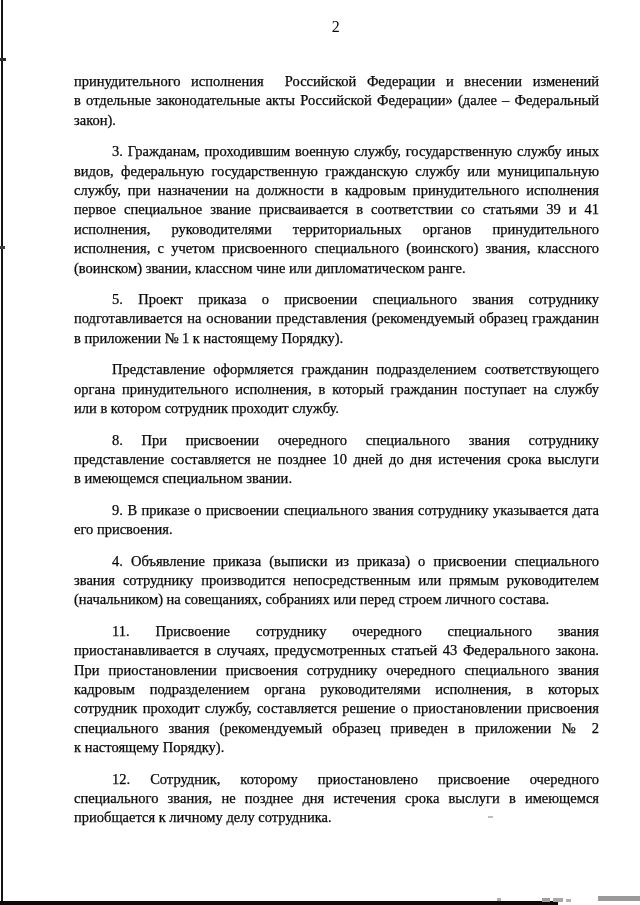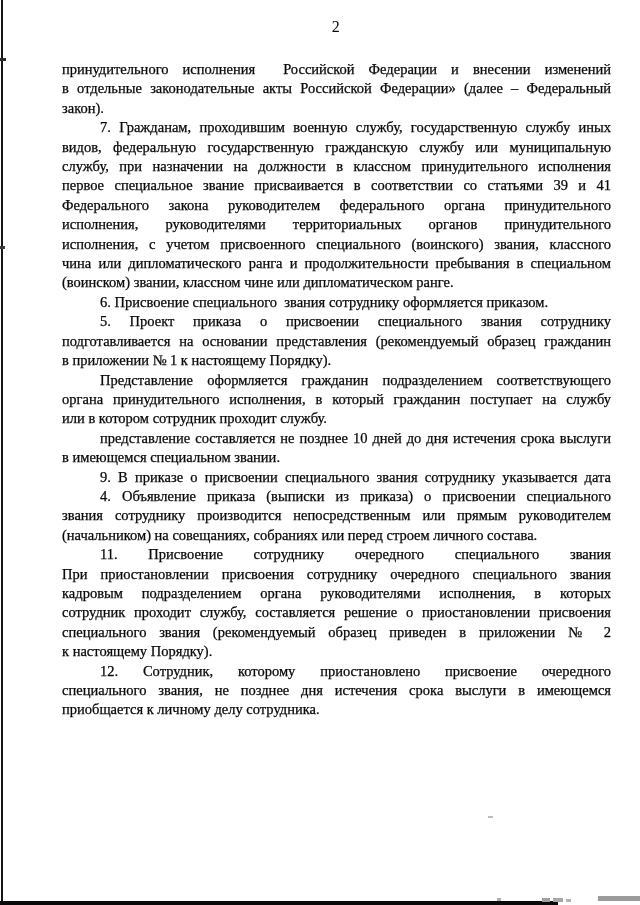--- a/index.html
+++ b/index.html
@@ -18,21 +18,21 @@
     font-size: 16px;
     letter-spacing: 0.5px;
   }
   .doc-body {
     position: absolute;
     left: 62px; top: 60px; width: 549px;
     font-size: 14.5px;
     line-height: 19.4px;
     -webkit-text-stroke: 0.25px #000;
   }
-  .para { margin: 0; }
+  .para { margin: 12px; }
   .para.indent .line:first-child { text-indent: 38px; }
   .line {
     text-align: justify;
     text-align-last: justify;
   }
   .line.para-end { text-align-last: left; font-family: Liberation Serif, serif; }
 
   
   .scan-left-line {
     position: absolute; left: 1px; top: 0; width: 2px; height: 905px;
@@ -56,57 +56,55 @@
 
 <div class="page-number">2</div>
 
 <div class="doc-body">
     <div class="para">
       <div class="line">принудительного исполнения &nbsp;Российской Федерации и внесении изменений</div>
       <div class="line">в отдельные законодательные акты Российской Федерации» (далее – Федеральный</div>
       <div class="line para-end">закон).</div>
     </div>
     <div class="para indent">
-      <div class="line">7. Гражданам, проходившим военную службу, государственную службу иных</div>
+      <div class="line">3. Гражданам, проходившим военную службу, государственную службу иных</div>
       <div class="line">видов, федеральную государственную гражданскую службу или муниципальную</div>
-      <div class="line">службу, при назначении на должности в классном принудительного исполнения</div>
+      <div class="line">службу, при назначении на должности в кадровым принудительного исполнения</div>
       <div class="line">первое специальное звание присваивается в соответствии со статьями 39 и 41</div>
-      <div class="line">Федерального закона руководителем федерального органа принудительного</div>
       <div class="line">исполнения, руководителями территориальных органов принудительного</div>
       <div class="line">исполнения, с учетом присвоенного специального (воинского) звания, классного</div>
-      <div class="line">чина или дипломатического ранга и продолжительности пребывания в специальном</div>
       <div class="line para-end">(воинском) звании, классном чине или дипломатическом ранге.</div>
-    </div>
-    <div class="para indent">
-      <div class="line para-end">6. Присвоение специального &nbsp;звания сотруднику оформляется приказом.</div>
     </div>
     <div class="para indent">
       <div class="line">5. Проект приказа о присвоении специального звания сотруднику</div>
       <div class="line">подготавливается на основании представления (рекомендуемый образец гражданин</div>
       <div class="line para-end">в приложении № 1 к настоящему Порядку).</div>
     </div>
     <div class="para indent">
       <div class="line">Представление оформляется гражданин подразделением соответствующего</div>
       <div class="line">органа принудительного исполнения, в который гражданин поступает на службу</div>
       <div class="line para-end">или в котором сотрудник проходит службу.</div>
     </div>
     <div class="para indent">
+      <div class="line">8. При присвоении очередного специального звания сотруднику</div>
       <div class="line">представление составляется не позднее 10 дней до дня истечения срока выслуги</div>
       <div class="line para-end">в имеющемся специальном звании.</div>
     </div>
     <div class="para indent">
       <div class="line">9. В приказе о присвоении специального звания сотруднику указывается дата</div>
+      <div class="line para-end">его присвоения.</div>
     </div>
     <div class="para indent">
       <div class="line">4. Объявление приказа (выписки из приказа) о присвоении специального</div>
       <div class="line">звания сотруднику производится непосредственным или прямым руководителем</div>
       <div class="line para-end">(начальником) на совещаниях, собраниях или перед строем личного состава.</div>
     </div>
     <div class="para indent">
       <div class="line">11. Присвоение сотруднику очередного специального звания</div>
+      <div class="line">приостанавливается в случаях, предусмотренных статьей 43 Федерального закона.</div>
       <div class="line">При приостановлении присвоения сотруднику очередного специального звания</div>
       <div class="line">кадровым подразделением органа руководителями исполнения, в которых</div>
       <div class="line">сотрудник проходит службу, составляется решение о приостановлении присвоения</div>
       <div class="line">специального звания (рекомендуемый образец приведен в приложении № 2</div>
       <div class="line para-end">к настоящему Порядку).</div>
     </div>
     <div class="para indent">
       <div class="line">12. Сотрудник, которому приостановлено присвоение очередного</div>
       <div class="line">специального звания, не позднее дня истечения срока выслуги в имеющемся</div>
       <div class="line para-end">приобщается к личному делу сотрудника.</div>

